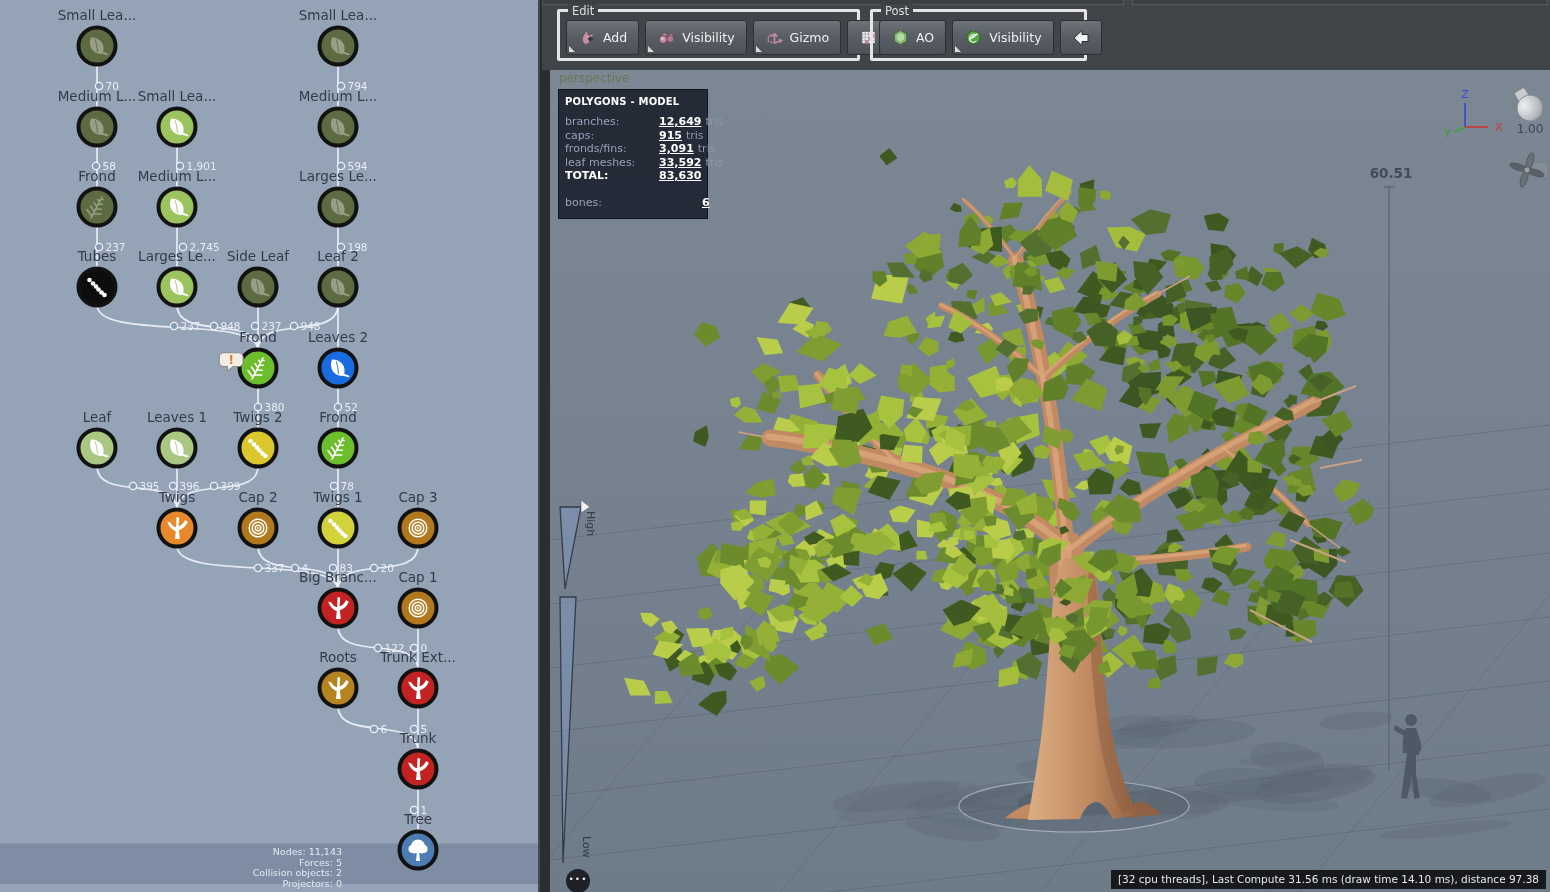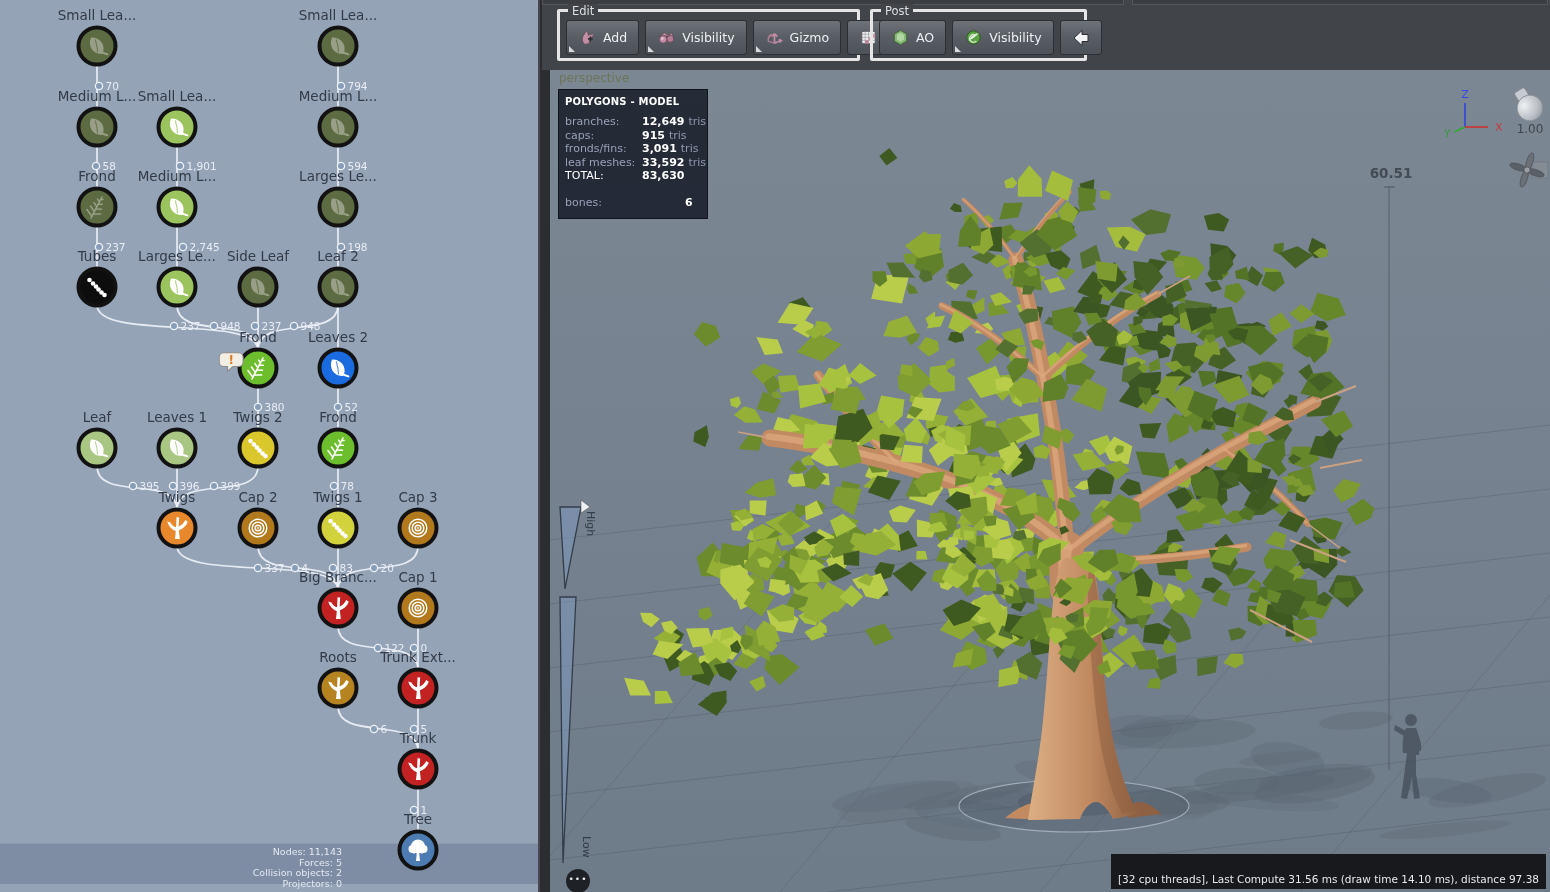--- a/index.html
+++ b/index.html
@@ -39,26 +39,26 @@
     background:linear-gradient(#7b8793,#75818e 55%,#6e7b88); }
   #scene-svg { position:absolute; left:0; top:0; }
   #scene-svg text { font-family:"DejaVu Sans","Liberation Sans",sans-serif; }
   #perspective-label { position:absolute; left:9px; top:1px; font-size:12px; color:#6d7557; z-index:5; }
   #polygons-panel { position:absolute; left:8px; top:19px; width:150px; z-index:5;
     background:rgba(30,36,48,0.93); border:1px solid #10141c; padding:6px 8px 9px 6px;
     font-size:11px; color:#96a1b8; }
   #polygons-panel .title { color:#ffffff; font-weight:bold; font-size:10px; margin-bottom:8px; letter-spacing:.2px; }
   .poly-row { display:flex; line-height:13.5px; }
   .poly-row .pl { width:76px; text-align:left; flex:none; }
-  .poly-row .pv { color:#fff; font-weight:bold; margin-left:1px; }
+  .poly-row .pv { color:#fff; font-weight:bold; margin-left:18px;text-decoration:underline; }
   .poly-row .pu { color:#8e98ad; margin-left:4px; }
-  .poly-row.total .pl { color:#fff; font-weight:normal; }
+  .poly-row.total .pl { color:#fff; font-weight:bold; }
   .poly-row.bones { margin-top:13px;gap:43px; }
   #status-bar { position:absolute; right:4px; bottom:3px; z-index:6; background:#17191d;
-    color:#e6e9ed; font-size:10.5px; padding:19px 7px 4px; }
+    color:#e6e9ed; font-size:10.5px; padding:3px 7px 4px; }
   #more-button { position:absolute; left:16px; bottom:-1px; z-index:6; width:24px; height:24px;
     border-radius:50%; background:#1e2126; color:#e8e8e8; text-align:center;
     font-size:9px; line-height:20px; letter-spacing:1px; }
 </style>
 </head>
 <body>
 
 <div id="root">
 
   <div id="node-panel">

